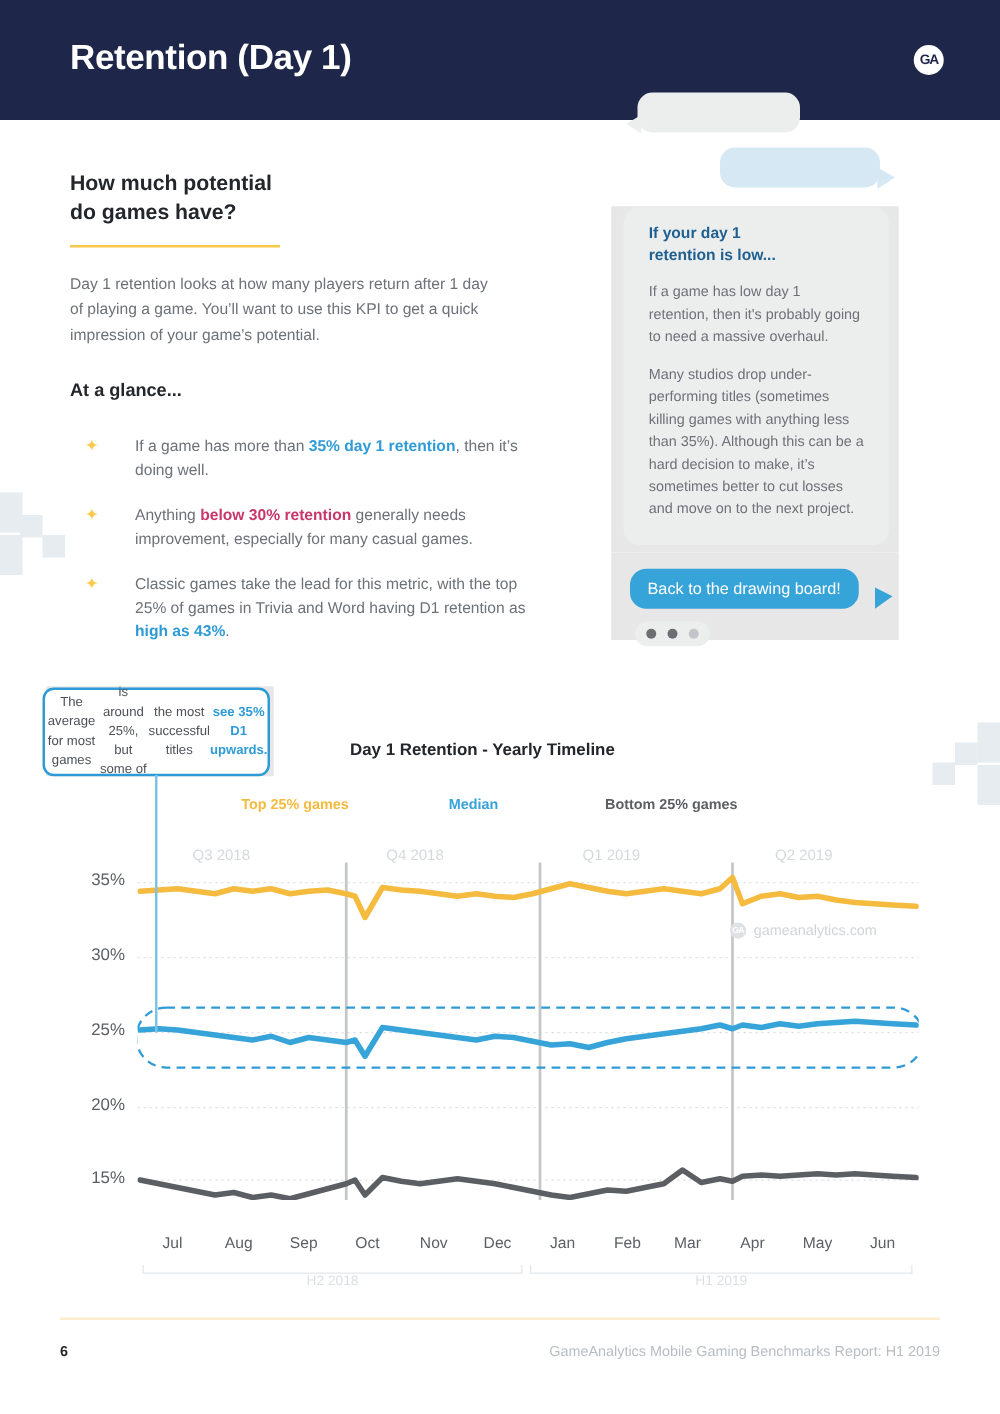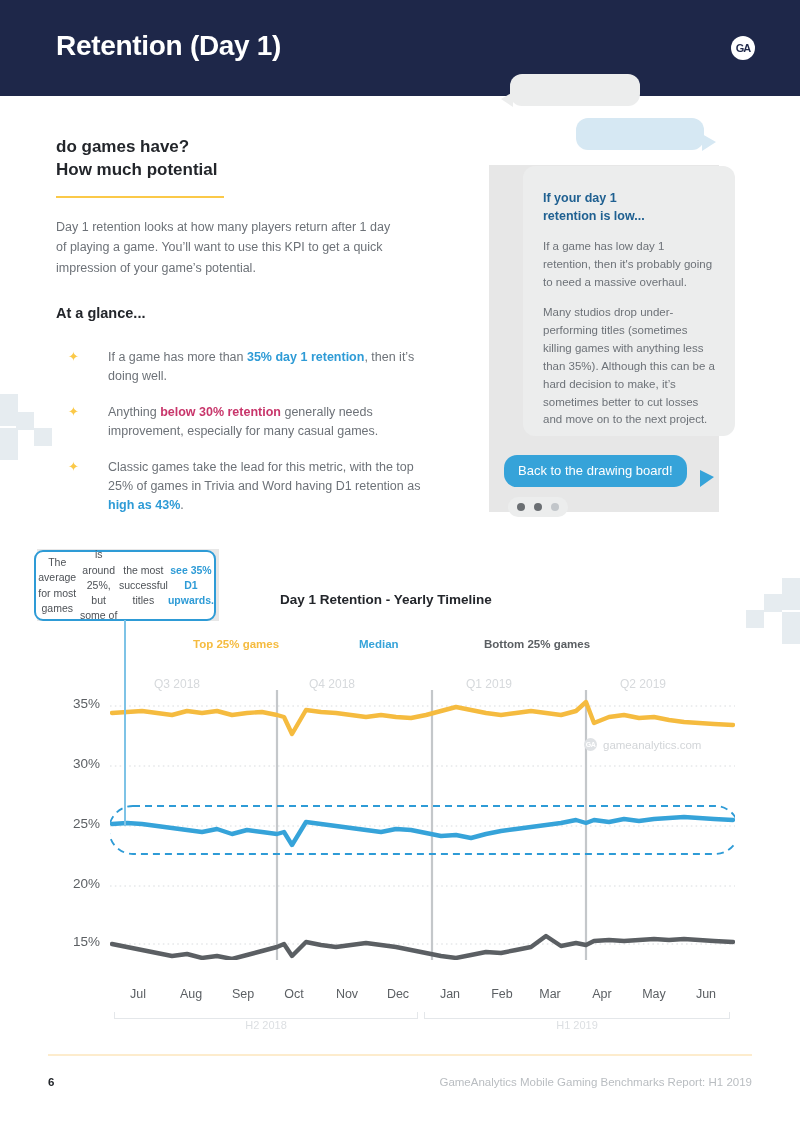--- a/index.html
+++ b/index.html
@@ -72,22 +72,22 @@
     position:absolute; width:0;height:0;
     border-left:14px solid #d6e8f3; border-top:8px solid transparent;
     border-bottom:9px solid transparent;
   }
 
   .callout-shell {
     position:absolute; left:489px; top:165px; width:230px; height:277px;
     background:#e7e7e7;
   }
   .callout-card {
-    position:absolute; left:523px; top:166px; width:212px; height:270px;
-    background:#eceded; border-radius:12px; padding:24px 20px 0 20px;
+    position:absolute; left:499px; top:166px; width:212px; height:270px;
+    background:#eceded; border-radius:12px; padding:12px 20px 0 20px;
   }
   .callout-title {
     font-size:12.5px; font-weight:bold; color:#1f6091; line-height:1.4;
   }
   .callout-p {
     font-size:11.5px; color:#6d7278; line-height:1.55; margin-top:13px;
   }
 
   .chat-strip {
     position:absolute; left:489px; top:442px; width:230px; height:70px;
@@ -195,22 +195,22 @@
     <div class="ga-logo">GA</div>
   </div>
 
   <div class="bub bub-gray" style="left:510px;top:74px;width:130px;height:32px;"></div>
   <div class="bub-tail-l" style="left:501px;top:92px;"></div>
 
   <div class="bub bub-lblue" style="left:576px;top:118px;width:128px;height:32px;"></div>
   <div class="bub-tail-r" style="left:702px;top:134px;"></div>
 
   <div class="lead-head">
+    <div>How much potential</div>
     <div>do games have?</div>
-    <div>How much potential</div>
   </div>
   <div class="rule"></div>
   <div class="lead-body">Day 1 retention looks at how many players return after 1 day of playing a game. You’ll want to use this KPI to get a quick impression of your game’s potential.</div>
 
   <div class="glance-head">At a glance...</div>
 
   <div class="bullets">
     <div class="bullet">
       <span class="dia">✦</span>
       <p><span>If a game has more than </span><span class="b-blue">35% day 1 retention</span><span>, then it’s doing well.</span></p>

